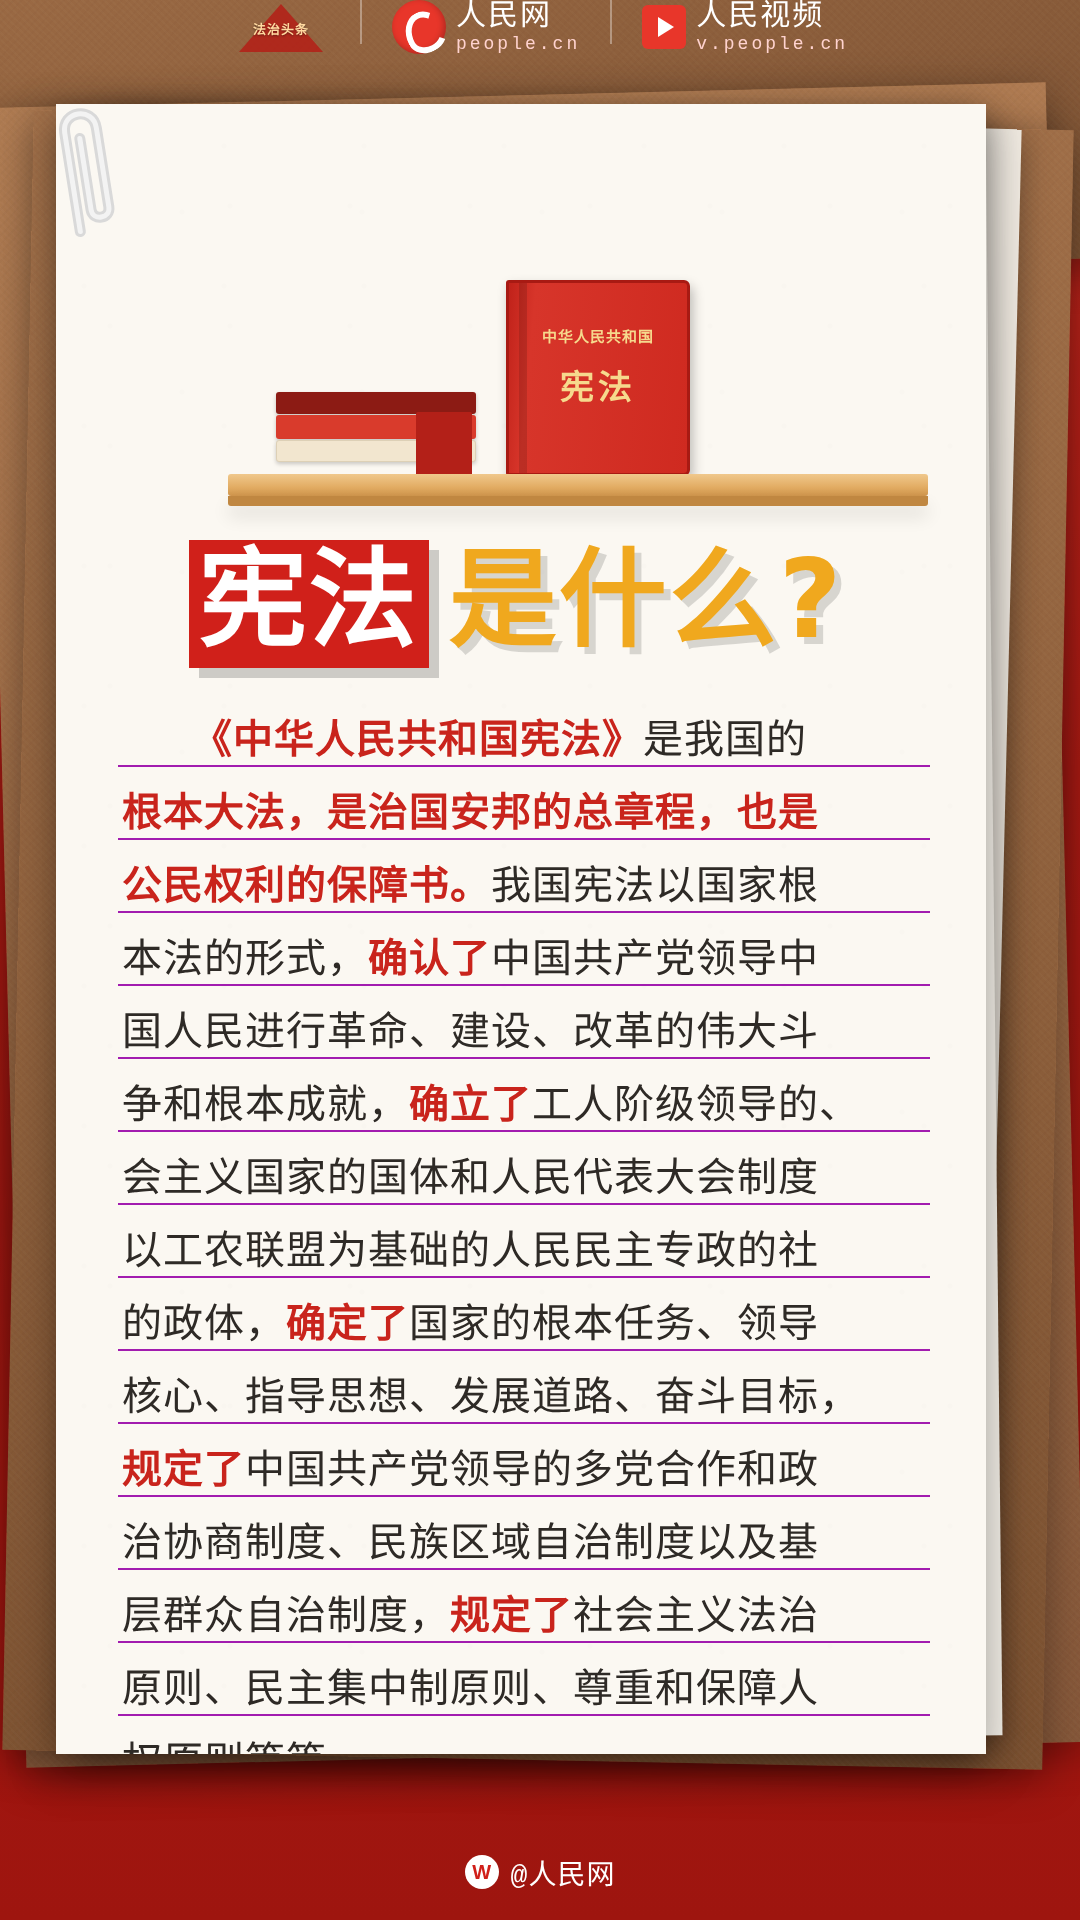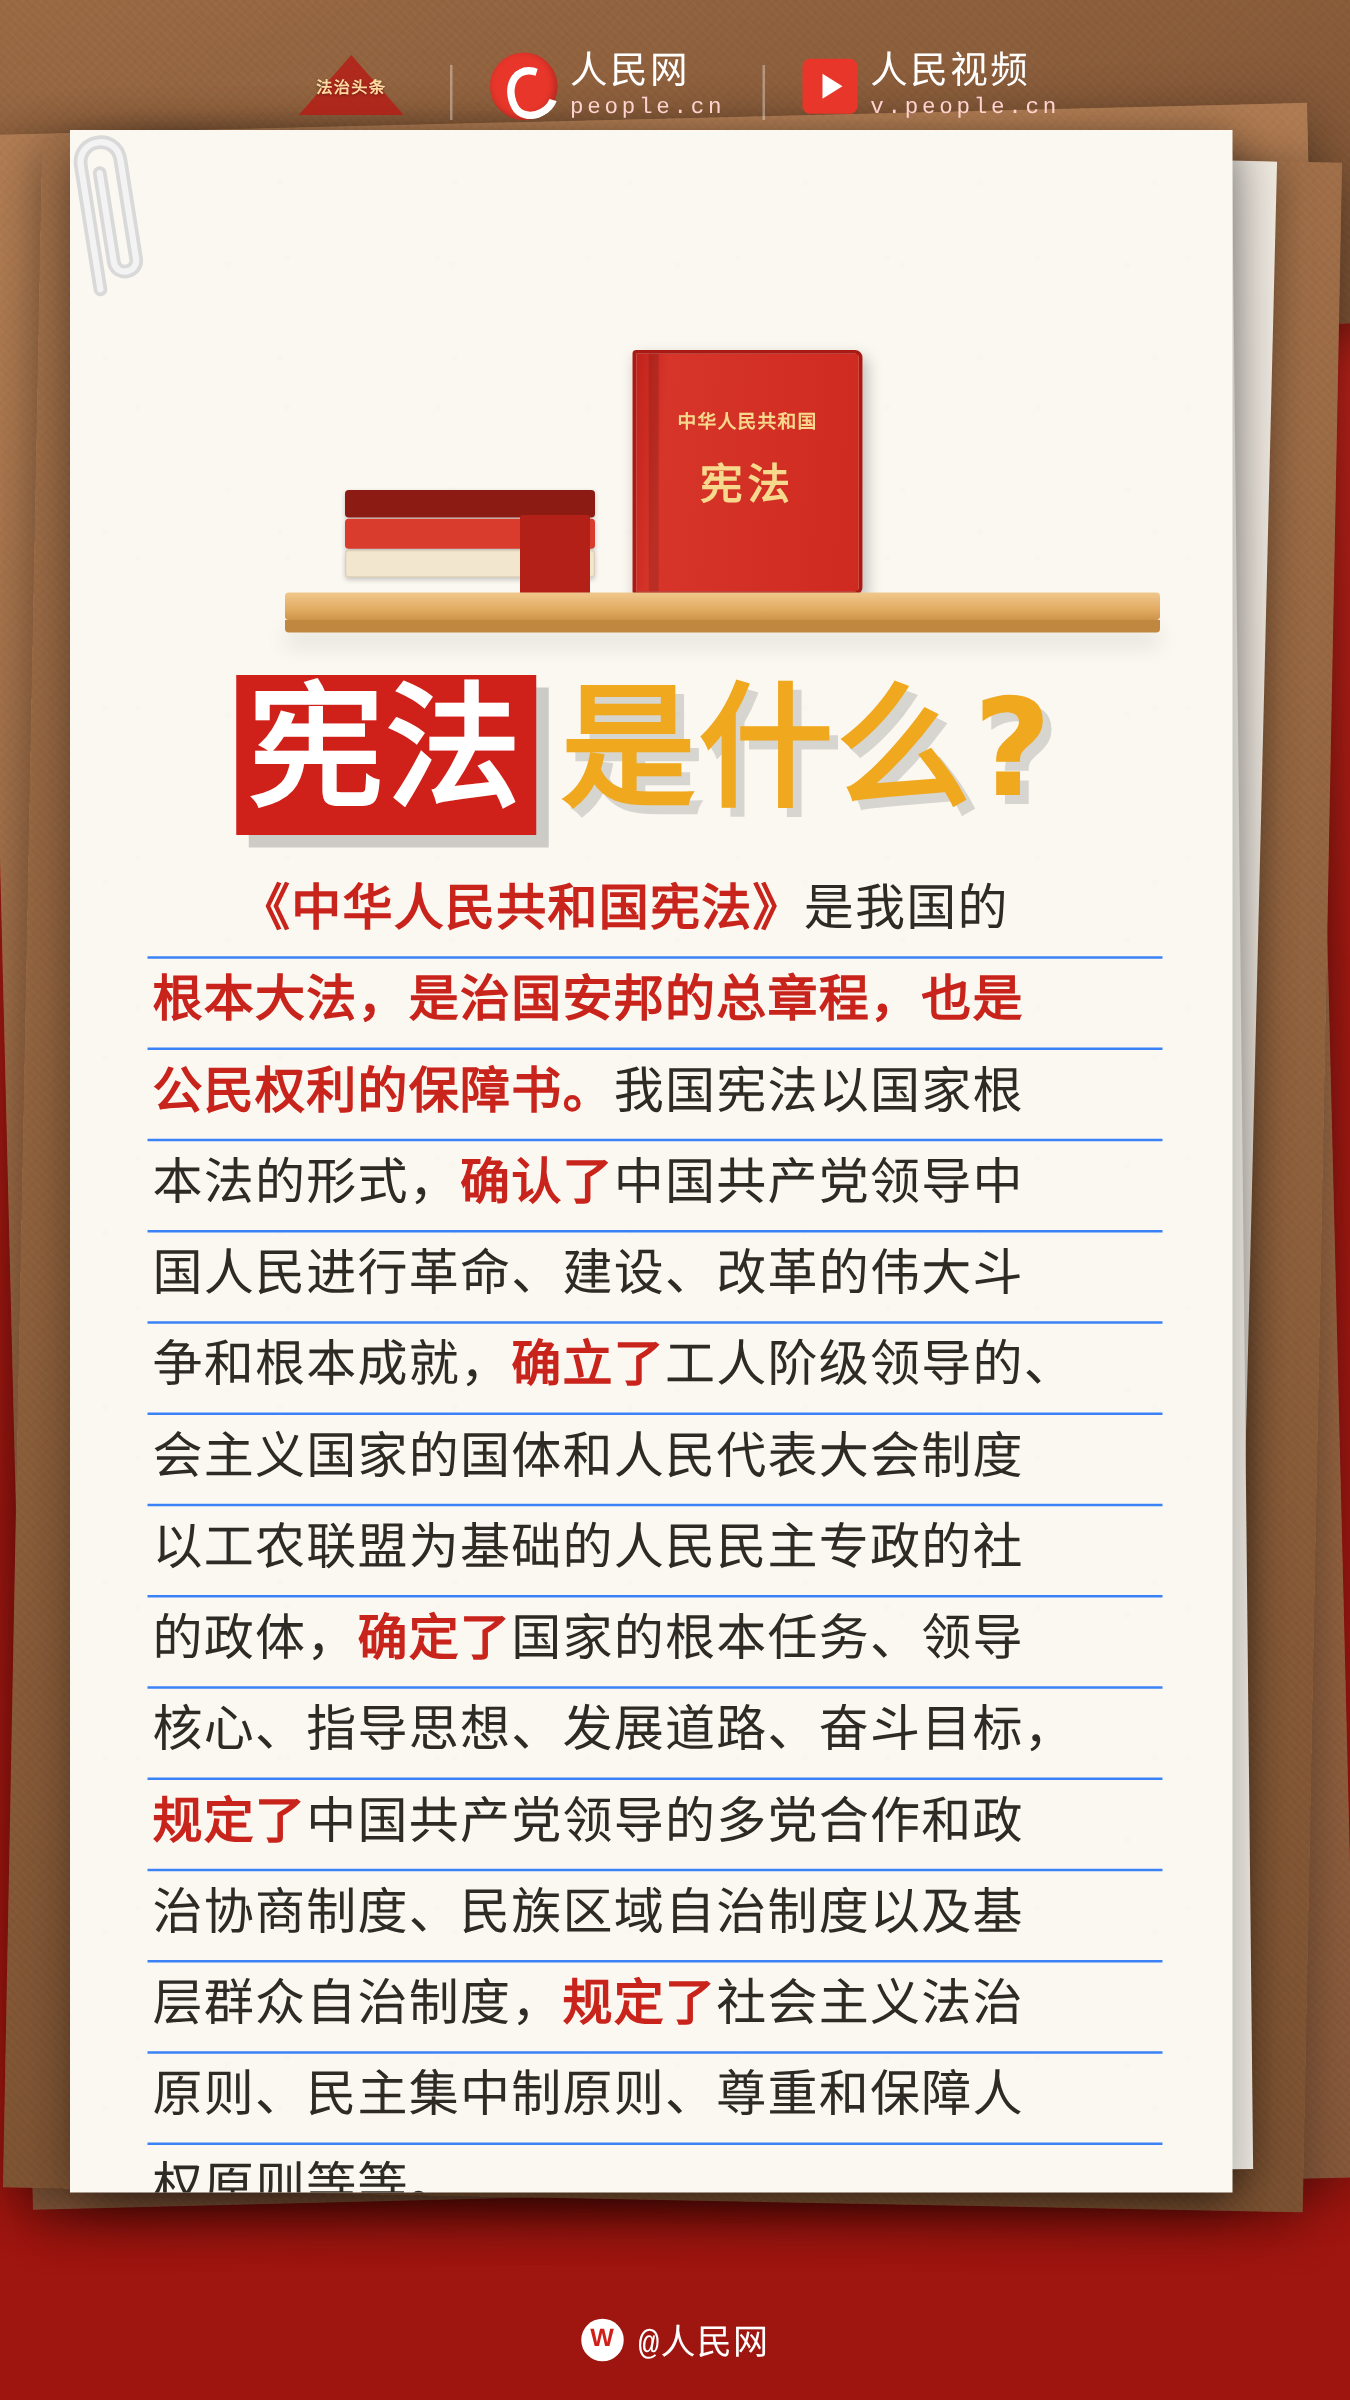--- a/index.html
+++ b/index.html
@@ -49,21 +49,21 @@
     background-image:
       repeating-linear-gradient(45deg, rgba(255,255,255,.10) 0 2px, transparent 2px 5px),
       repeating-linear-gradient(-45deg, rgba(0,0,0,.08) 0 2px, transparent 2px 6px);
   }
 
   
   .topbar {
     position: absolute;
     left: 0; top: 0; width: 1080px; height: 96px;
     display: flex;
-    align-items: flex-end;
+    align-items: flex-start;
     justify-content: center;
     gap: 30px;
     z-index: 40;
   }
   .logo-wrap { display:flex; align-items:center; gap: 10px; }
   .logo-shield {
     width: 98px; height: 56px;
     position: relative;
     display: flex; align-items: center; justify-content: center;
   }
@@ -240,23 +240,23 @@
   }
 
   
   .body-area {
     position: absolute;
     left: 62px; top: 590px; width: 812px;
   }
   .line-row {
     position: relative;
     height: 71px;
-    border-bottom: 2px solid #3b82f6;
+    border-bottom: 2px solid #a21caf;
     display: flex;
-    align-items: flex-start;
+    align-items: flex-end;
   }
   .line-row .ltext {
     font-family: "DejaVu Sans", "Liberation Sans", sans-serif;
     font-size: 40px;
     color: #2e2a26;
     letter-spacing: 1px;
     white-space: nowrap;
     padding-left: 4px;
   }
   .line-row.indent .ltext { padding-left: 74px; }

